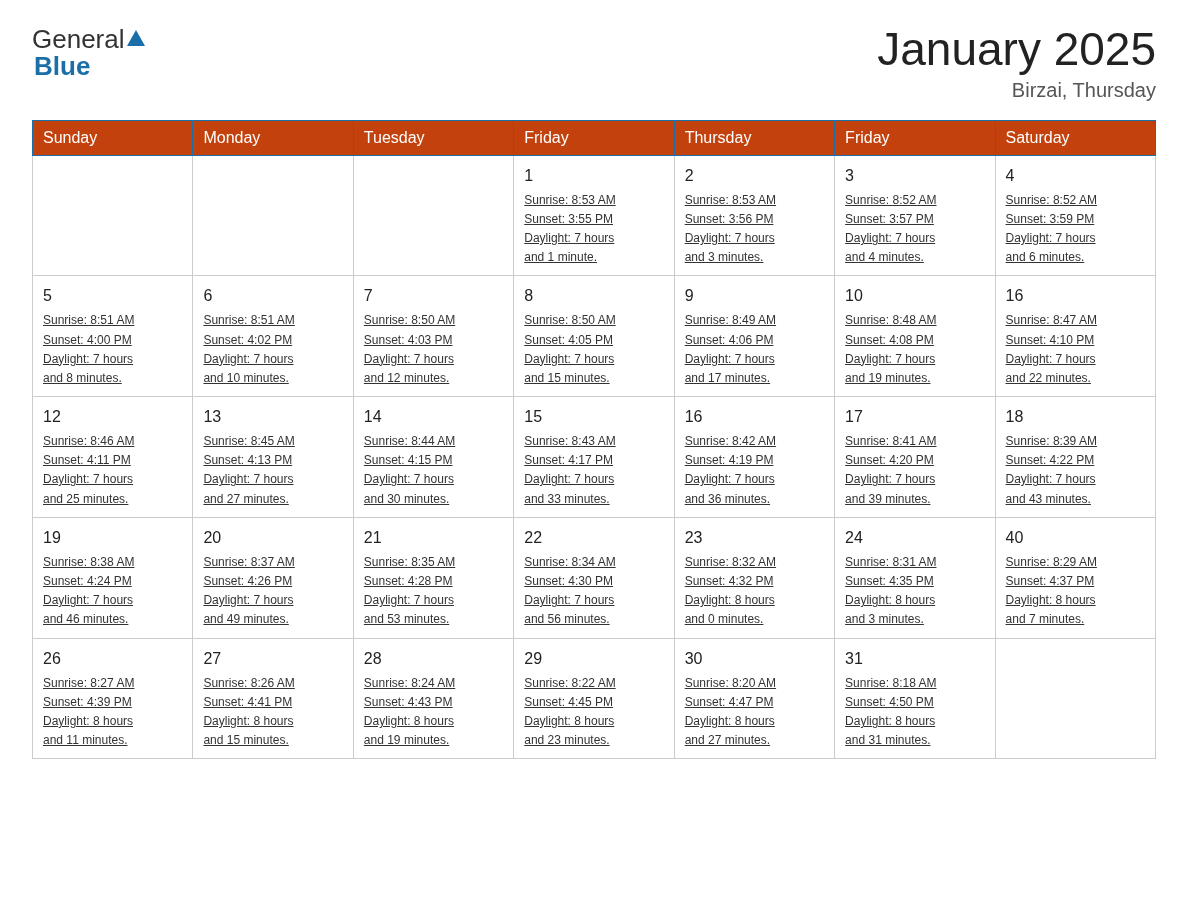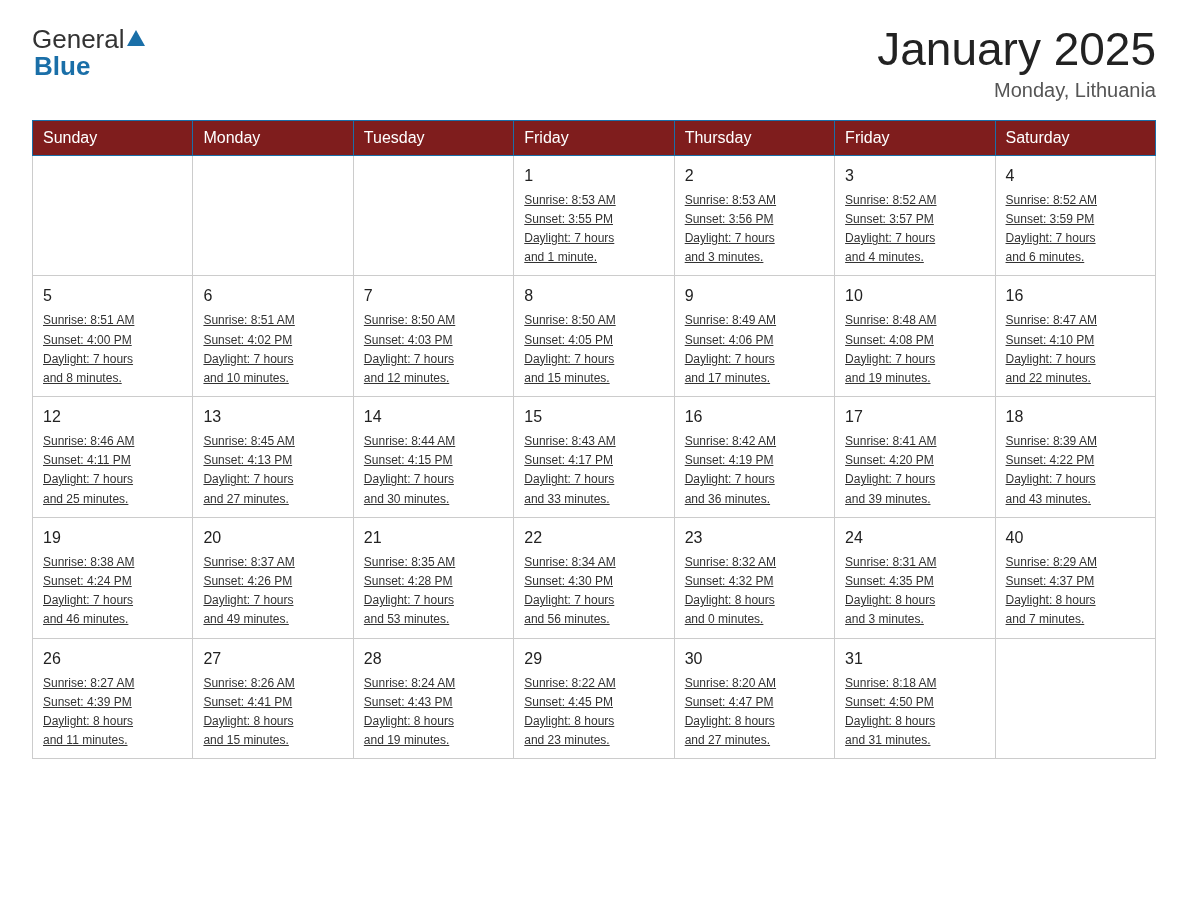--- a/index.html
+++ b/index.html
@@ -39,21 +39,21 @@
       font-size: 20px;
       color: #555;
       margin-top: 4px;
     }
     table {
       width: 100%;
       border-collapse: collapse;
       table-layout: fixed;
     }
     thead tr th {
-      background-color: #7f1d1d;
+      background-color: #c2410c;
       color: #fff;
       font-size: 16px;
       font-weight: normal;
       padding: 8px 10px;
       text-align: left;
       border: 1px solid #1a6fa8;
     }
     tbody tr td {
       vertical-align: top;
       padding: 8px 10px;
@@ -112,21 +112,21 @@
       <span class="logo-triangle">
         <svg width="18" height="16" viewBox="0 0 18 16">
           <polygon points="0,16 18,16 9,0" fill="#1a6fa8"></polygon>
         </svg>
       </span>
     </div>
     <span class="logo-text-blue" style="margin-top:-4px;margin-left:2px;">Blue</span>
   </div>
   <div class="title-area">
     <div class="month-title">January 2025</div>
-    <div class="location">Monday, Lithuania</div>
+    <div class="location">Birzai, Thursday</div>
   </div>
 </div>
 
 <table>
   <thead>
     <tr>
       <th>Sunday</th>
       <th>Monday</th>
       <th>Tuesday</th>
       <th>Friday</th>

